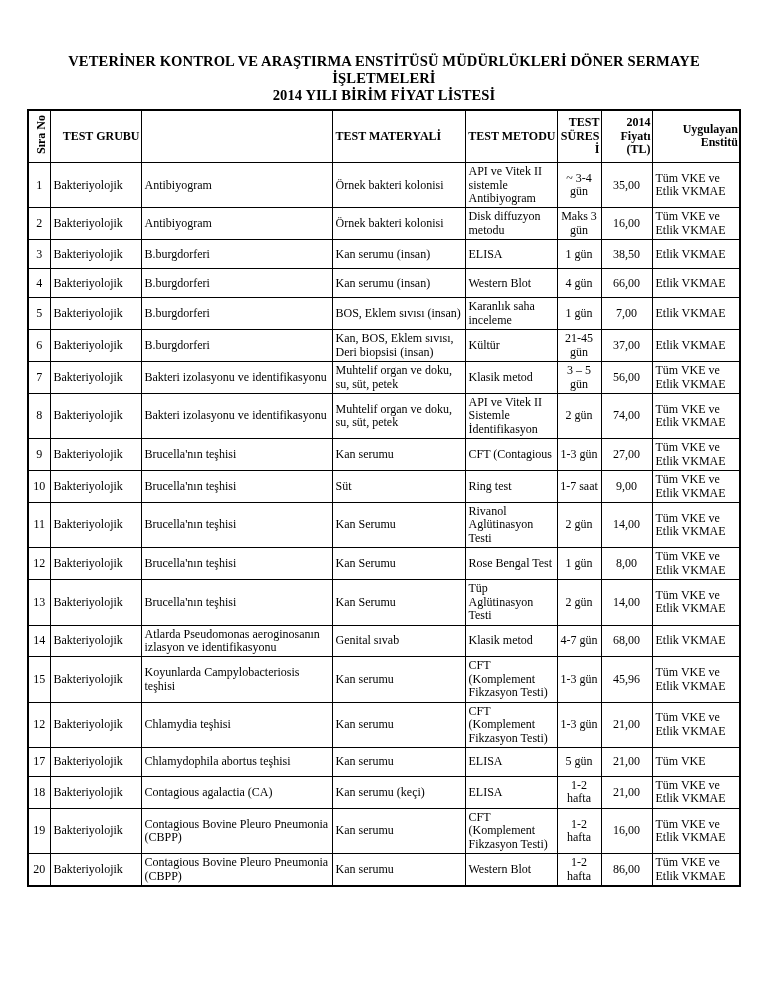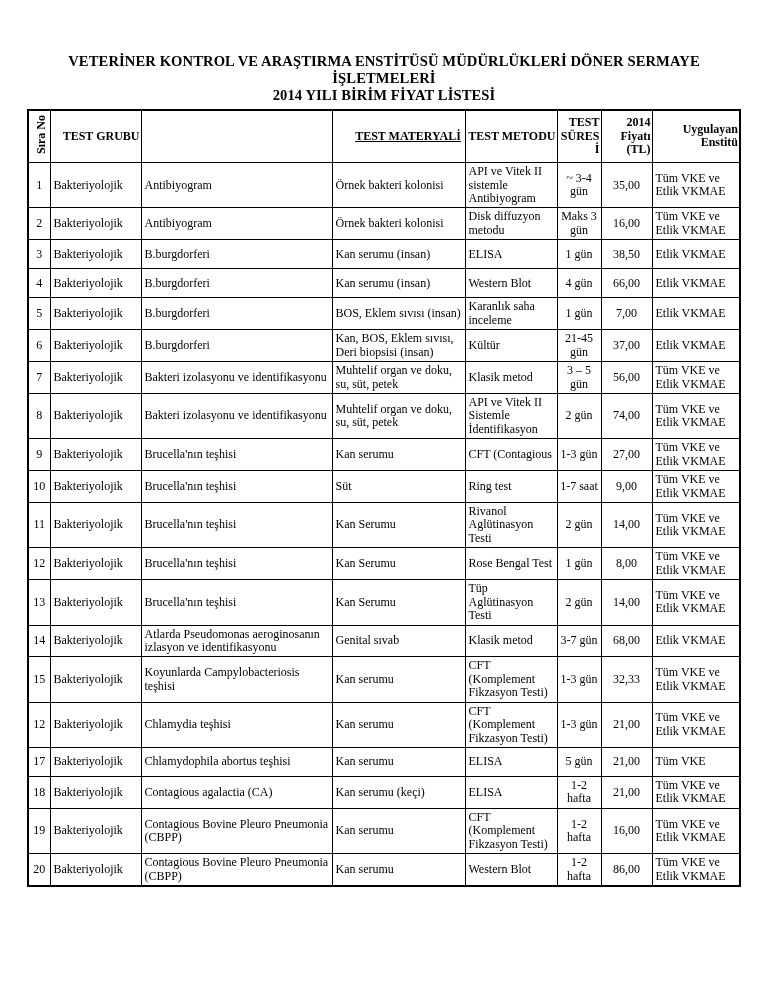--- a/index.html
+++ b/index.html
@@ -41,21 +41,21 @@
     word-wrap: break-word;
     overflow-wrap: break-word;
   }
   thead tr { height: 53px; }
   tbody tr { height: 29px; }
   th {
     font-weight: bold;
     text-align: right;
     padding: 2px 1px;
   }
-  th.h-materyal { text-align: center; padding-left: 20px; text-decoration: underline; }
+  th.h-materyal { text-align: left; padding-left: 3px; }
   td.c-no   { text-align: center; padding: 2px 1px; }
   td.c-sure { text-align: center; padding: 2px 1px; }
   td.c-fiyat { text-align: center; padding: 2px 1px 2px 1px; }
   .vertical {
     display: inline-block;
     writing-mode: vertical-rl;
     transform: rotate(180deg);
     white-space: nowrap;
     font-weight: bold;
   }
@@ -223,32 +223,32 @@
     <td class="c-sure">2 gün</td>
     <td class="c-fiyat">14,00</td>
     <td class="c-enst">Tüm VKE ve Etlik VKMAE</td>
   </tr>
         <tr>
     <td class="c-no">14</td>
     <td class="c-grup">Bakteriyolojik</td>
     <td class="c-test">Atlarda Pseudomonas aeroginosanın izlasyon ve identifikasyonu</td>
     <td class="c-mat">Genital sıvab</td>
     <td class="c-met">Klasik metod</td>
-    <td class="c-sure">3-7 gün</td>
+    <td class="c-sure">4-7 gün</td>
     <td class="c-fiyat">68,00</td>
     <td class="c-enst">Etlik VKMAE</td>
   </tr>
         <tr>
     <td class="c-no">15</td>
     <td class="c-grup">Bakteriyolojik</td>
     <td class="c-test">Koyunlarda Campylobacteriosis teşhisi</td>
     <td class="c-mat">Kan serumu</td>
     <td class="c-met">CFT (Komplement Fikzasyon Testi)</td>
     <td class="c-sure">1-3 gün</td>
-    <td class="c-fiyat">32,33</td>
+    <td class="c-fiyat">45,96</td>
     <td class="c-enst">Tüm VKE ve Etlik VKMAE</td>
   </tr>
         <tr>
     <td class="c-no">12</td>
     <td class="c-grup">Bakteriyolojik</td>
     <td class="c-test">Chlamydia teşhisi</td>
     <td class="c-mat">Kan serumu</td>
     <td class="c-met">CFT (Komplement Fikzasyon Testi)</td>
     <td class="c-sure">1-3 gün</td>
     <td class="c-fiyat">21,00</td>

